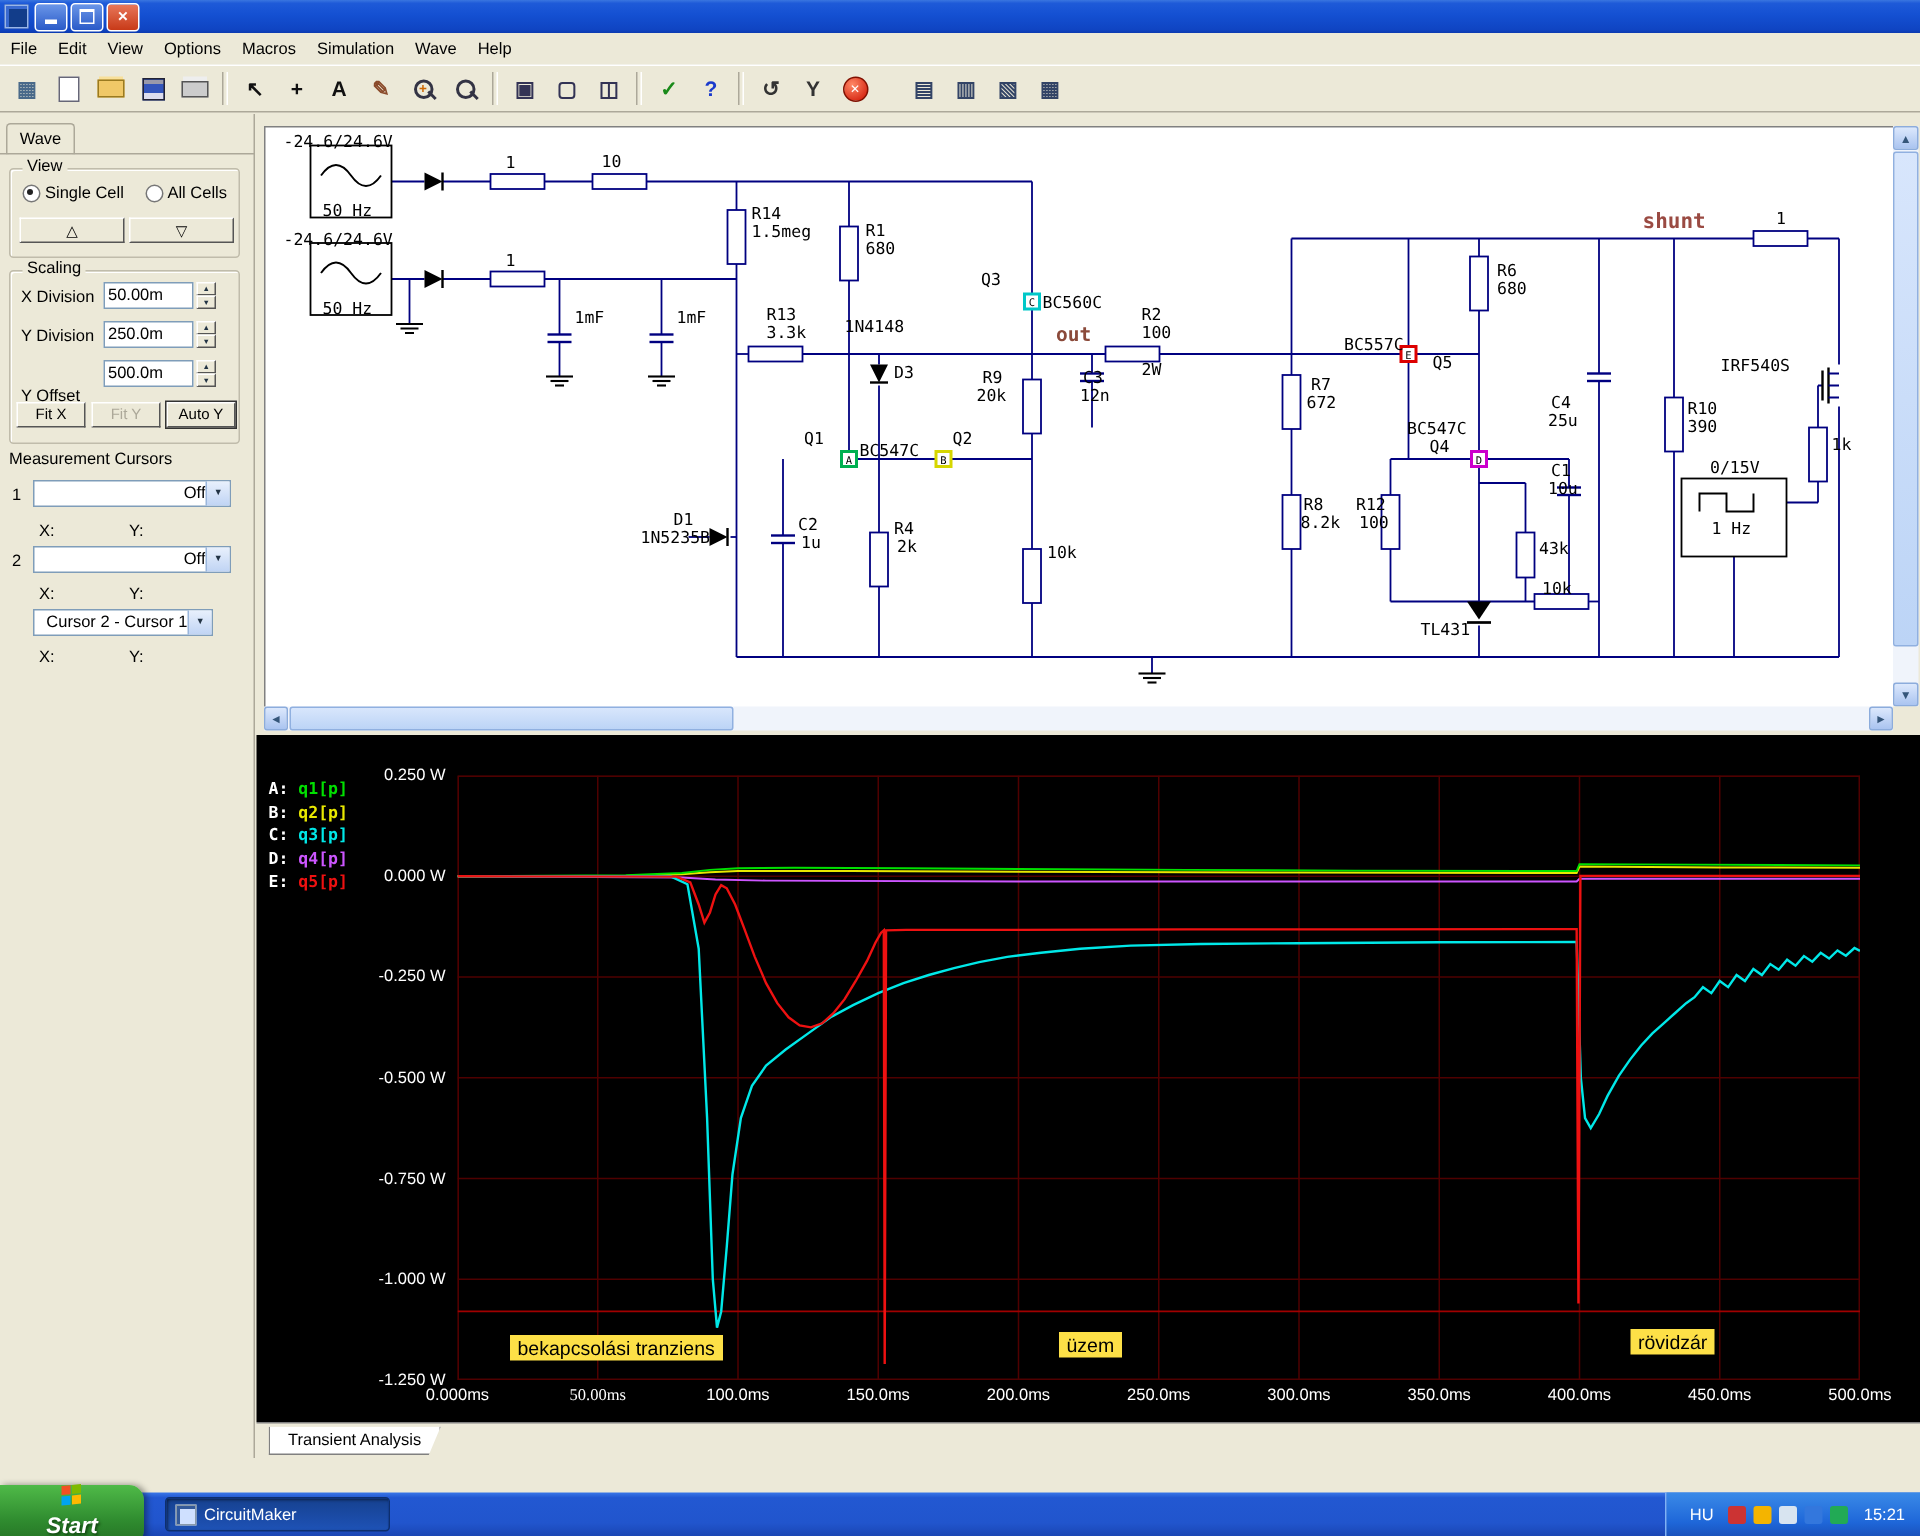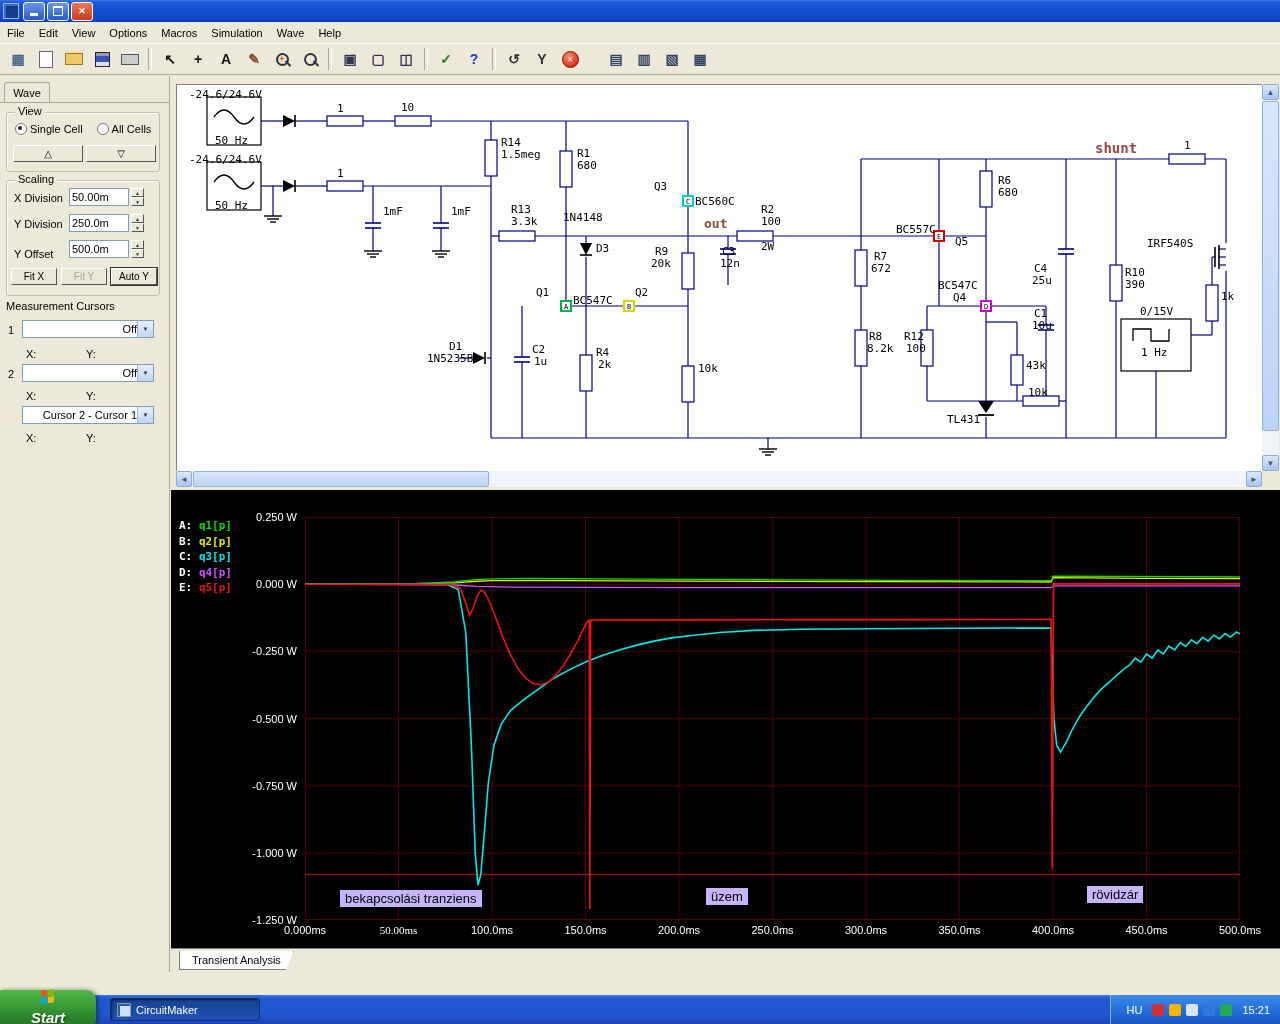--- a/index.html
+++ b/index.html
@@ -84,21 +84,21 @@
     color:#35567a;font-size:8px;display:flex;align-items:center;justify-content:center;box-sizing:border-box;}
   .sb-thumb{position:absolute;background:linear-gradient(to bottom,#d8e6fc,#bcd4f6);border:1px solid #90b0e0;border-radius:2px;box-sizing:border-box;}
   .sb-corner{position:absolute;left:1262px;top:471px;width:17px;height:16px;background:#ece9d8;}
 
   
   .wave-area{position:absolute;left:171px;top:490px;width:1109px;height:458px;background:#000;}
   .lg-row{position:absolute;left:8px;height:14px;font-family:"DejaVu Sans Mono",monospace;font-size:11px;font-weight:bold;white-space:nowrap;}
   .lg-prefix{color:#fff;}
   .y-tick{position:absolute;left:60px;width:66px;text-align:right;color:#fff;font-size:11px;}
   .x-tick{position:absolute;width:64px;text-align:center;color:#fff;font-size:11px;}
-  .plot-ann{position:absolute;background:#c4b5fd;color:#000;font-size:13px;padding:1px 5px;white-space:nowrap;}
+  .plot-ann{position:absolute;background:#fde047;color:#000;font-size:13px;padding:1px 5px;white-space:nowrap;}
   .tabstrip{position:absolute;left:171px;top:948px;width:1109px;height:47px;background:#ece9d8;border-top:1px solid #808080;}
   .ta-tab{position:absolute;left:8px;top:2px;height:18px;padding:0 12px;background:#fff;border:1px solid #808080;border-top:none;
     display:flex;align-items:center;font-size:11px;clip-path:polygon(0 0,100% 0,calc(100% - 8px) 100%,0 100%);}
 
   
   .taskbar{position:absolute;left:0;top:995px;width:1280px;height:29px;
     background:linear-gradient(to bottom,#3a77e8 0%,#2258d2 12%,#2155cd 70%,#1a46b4 100%);display:flex;align-items:center;}
   .startbtn{height:40px;width:96px;border-radius:0 10px 10px 0;display:flex;align-items:center;gap:5px;padding-left:0;box-sizing:border-box;
     background:linear-gradient(to bottom,#4fba48 0%,#2f8b2f 60%,#247024 100%);color:#fff;font-size:15px;font-weight:bold;font-style:italic;
     text-shadow:1px 1px 2px #10400f;box-shadow:2px 0 4px rgba(0,0,0,.4);flex-direction:column;}
@@ -201,21 +201,21 @@
       <span class="spin" style="left:124px;top:7px;">
           <span>▲</span>
           <span>▼</span>
         </span>
       <span class="srow-label" style="top:37px;">Y Division</span>
       <input class="sinput" style="left: 62px; top: 33px;" readonly="" value="250.0m">
       <span class="spin" style="left:124px;top:33px;">
           <span>▲</span>
           <span>▼</span>
         </span>
-      <span class="srow-label" style="top:67px;">Y Offset</span>
+      <span class="srow-label" style="top:77px;">Y Offset</span>
       <input class="sinput" style="left: 62px; top: 59px;" readonly="" value="500.0m">
       <span class="spin" style="left:124px;top:59px;">
           <span>▲</span>
           <span>▼</span>
         </span>
       <div class="xpbtn" style="position:absolute;left:4px;top:87px;width:46px;height:17px;">Fit X</div>
       <div class="xpbtn dis" style="position:absolute;left:54px;top:87px;width:46px;height:17px;">Fit Y</div>
       <div class="xpbtn def" style="position:absolute;left:104px;top:87px;width:46px;height:17px;">Auto Y</div>
     </div>
 
@@ -227,21 +227,21 @@
     </div>
     <span class="xy" style="left:26px;top:272px;">X:</span>
     <span class="xy" style="left:86px;top:272px;">Y:</span>
     <span class="cnum" style="top:292px;">2</span>
     <div class="dd" style="left:22px;top:288px;width:132px;">
       <span class="dd-val">Off</span>
       <span class="dd-arrow">▼</span>
     </div>
     <span class="xy" style="left:26px;top:314px;">X:</span>
     <span class="xy" style="left:86px;top:314px;">Y:</span>
-    <div class="dd" style="left:22px;top:330px;width:132px;">
+    <div class="dd" style="left:22px;top:330px;width:120px;">
       <span class="dd-val">Cursor 2 - Cursor 1</span>
       <span class="dd-arrow">▼</span>
     </div>
     <span class="xy" style="left:26px;top:356px;">X:</span>
     <span class="xy" style="left:86px;top:356px;">Y:</span>
   </div>
 
   <div class="schematic" id="schematic">
     <svg id="schem-svg" width="1086" height="387">
         <line x1="84" y1="36" x2="106" y2="36" stroke="#000080" stroke-width="1.2"></line>

